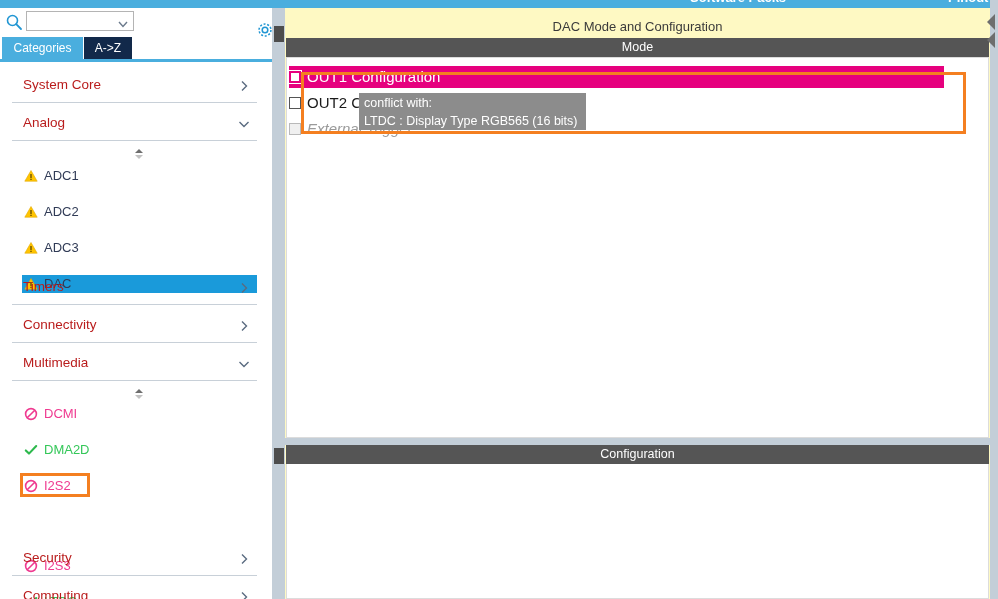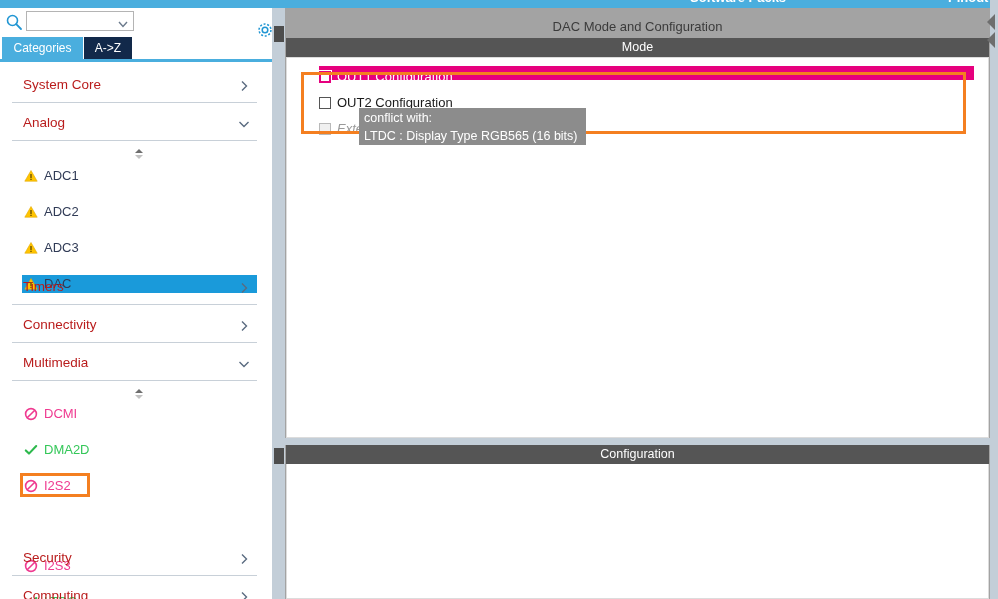--- a/index.html
+++ b/index.html
@@ -162,21 +162,21 @@
   .sb-scroll-thumb {
     position: absolute; left: 274px;
     width: 10px;
     background: #4d4d4d;
   }
 
   
   .main {
     position: absolute; left: 285px; top: 8px;
     width: 705px; height: 591px;
-    background: #a3a3a3;
+    background: #fef9c3;
   }
   .main-title {
     position: absolute; left: 0; top: 8px;
     width: 705px; height: 22px;
     line-height: 22px;
     text-align: center;
     font-size: 13px;
     color: #3b3b3b;
   }
   .band {
@@ -212,24 +212,24 @@
     background: #c3ced8;
   }
   .gap-left {
     position: absolute; left: 272px; top: 8px;
     width: 13px; height: 591px;
     background: #c3ced8;
   }
 
   
   .mode-row {
-    position: absolute; left: 32px;
-    height: 14px;
+    position: absolute; left: 2px;
+    height: 22px;
     line-height: 22px;
-    font-size: 13px;
+    font-size: 15px;
     white-space: nowrap;
     cursor: pointer;
   }
   .mode-row .cb {
     position: absolute; left: 0px; top: 5px;
     width: 12px; height: 12px;
     box-sizing: border-box;
   }
   .mode-row .mtxt { position: absolute; left: 18px; top: 0; }
 
@@ -259,21 +259,21 @@
 
   .mode-hl {
     position: absolute; left: 14px; top: 14px;
     width: 665px; height: 62px;
     border: 3px solid #f47f20;
     box-sizing: border-box;
     pointer-events: none;
   }
 
   .tooltip {
-    position: absolute; left: 72px; top: 50px;
+    position: absolute; left: 72px; top: 35px;
     width: 227px; height: 37px;
     background: #8c8c8c;
     color: #ffffff;
     font-size: 12.5px;
     box-sizing: border-box;
     padding: 1px 0 0 5px;
     z-index: 30;
   }
   .tooltip div { line-height: 18px; white-space: nowrap; }
 

